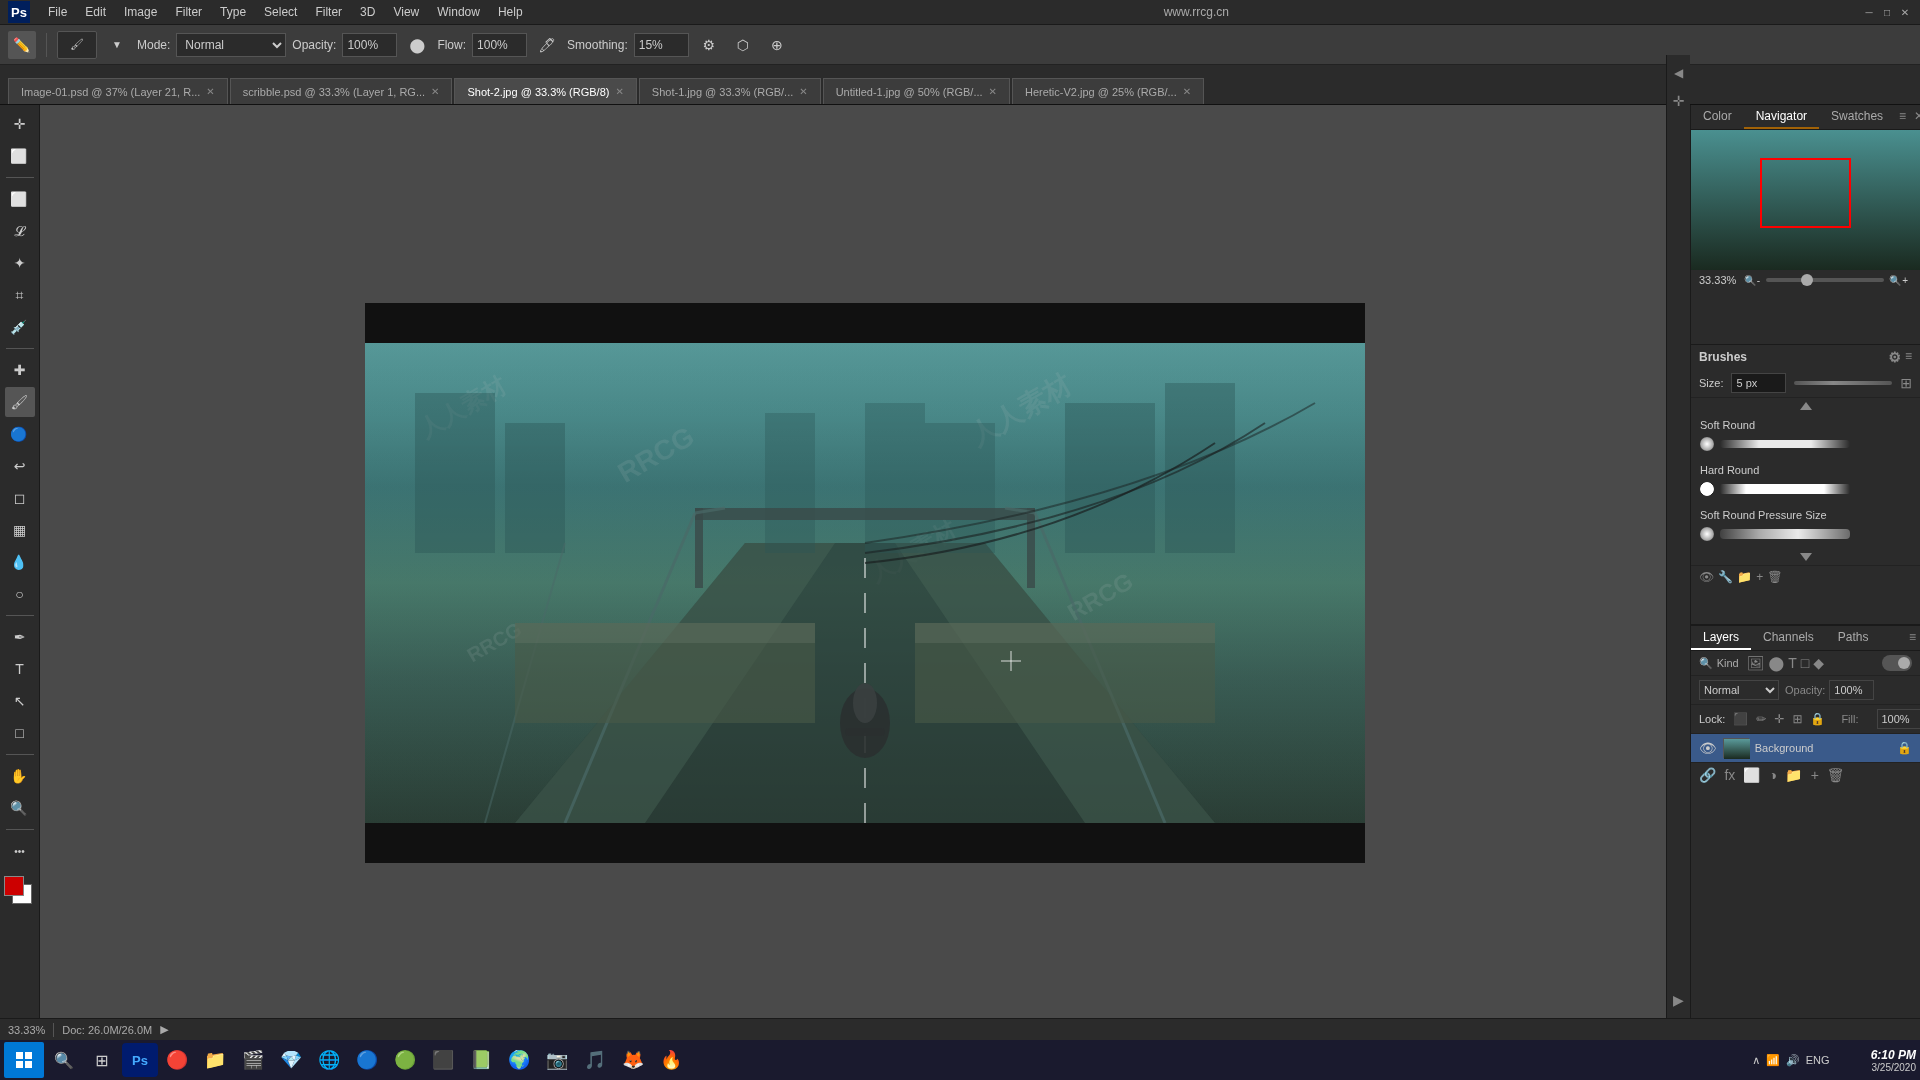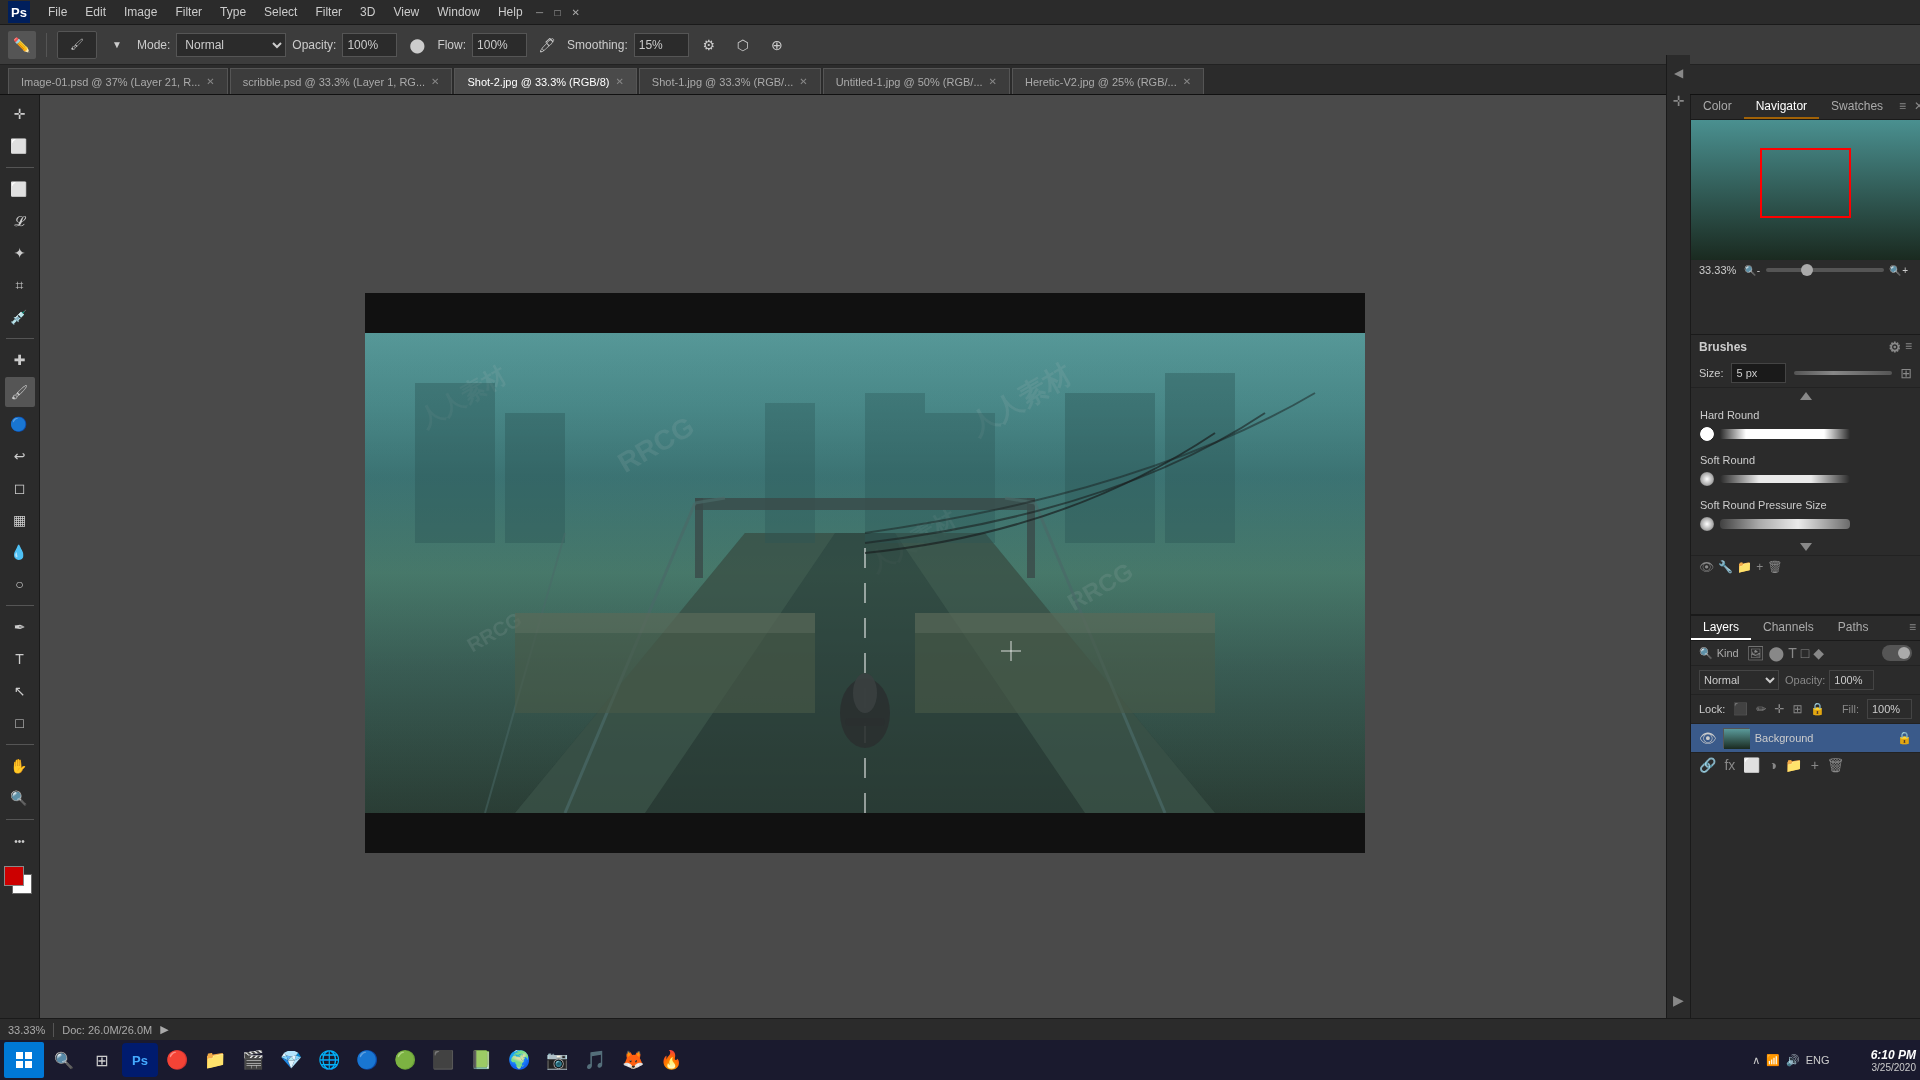--- a/index.html
+++ b/index.html
@@ -17,21 +17,21 @@
     
     #toolbar { width: 100%; height: 40px; background: #3c3c3c; display: flex; align-items: center; padding: 0 8px; gap: 6px; border-bottom: 1px solid #222; }
     .tool-btn { width: 28px; height: 28px; display: flex; align-items: center; justify-content: center; background: transparent; border: none; cursor: pointer; color: #ccc; font-size: 14px; border-radius: 2px; }
     .tool-btn.active { background: #555; }
     .toolbar-label { color: #cccccc; font-size: 12px; }
     .toolbar-select { background: #2b2b2b; border: 1px solid #555; color: #cccccc; font-size: 12px; padding: 2px 4px; height: 24px; width: 110px; }
     .toolbar-input { background: #2b2b2b; border: 1px solid #555; color: #cccccc; font-size: 12px; padding: 2px 4px; height: 24px; width: 60px; }
     .toolbar-divider { width: 1px; height: 24px; background: #555; margin: 0 4px; }
 
     
-    #tab-bar { width: 100%; height: 30px; background: #2b2b2b; display: flex; align-items: flex-end; padding-left: 8px; border-bottom: 1px solid #111; }
+    #tab-bar { width: 100%; height: 40px; background: #2b2b2b; display: flex; align-items: flex-end; padding-left: 8px; border-bottom: 1px solid #111; }
     .tab { height: 26px; padding: 0 12px; background: #3c3c3c; border: 1px solid #555; border-bottom: none; cursor: pointer; display: flex; align-items: center; gap: 6px; font-size: 11px; color: #aaa; margin-right: 2px; }
     .tab.active { background: #4a4a4a; color: #fff; }
     .tab-close { font-size: 10px; color: #888; cursor: pointer; }
 
     
     #main { display: flex; width: 100%; height: calc(1080px - 95px - 30px); }
 
     
     #left-panel { width: 40px; background: #2b2b2b; display: flex; flex-direction: column; align-items: center; padding: 4px 0; gap: 2px; border-right: 1px solid #1a1a1a; }
     .left-tool { width: 30px; height: 30px; display: flex; align-items: center; justify-content: center; cursor: pointer; color: #ccc; font-size: 14px; border-radius: 2px; }
@@ -84,21 +84,21 @@
     .layers-tabs { display: flex; background: #2b2b2b; border-bottom: 1px solid #1a1a1a; border-top: 1px solid #1a1a1a; }
     .layers-tab { padding: 4px 12px; font-size: 12px; cursor: pointer; color: #aaa; }
     .layers-tab.active { color: #fff; border-bottom: 2px solid #fff; }
     .layers-search { display: flex; align-items: center; padding: 4px 8px; gap: 4px; border-bottom: 1px solid #222; }
     .layers-search-icon { font-size: 11px; color: #888; }
     .layers-filter-row { display: flex; align-items: center; padding: 4px 8px; gap: 6px; border-bottom: 1px solid #222; }
     .layers-mode-select { background: #2b2b2b; border: 1px solid #444; color: #ccc; height: 20px; font-size: 11px; width: 80px; }
     .layers-opacity { display: flex; align-items: center; gap: 4px; font-size: 11px; color: #888; }
     .layers-lock-row { display: flex; align-items: center; padding: 4px 8px; gap: 8px; border-bottom: 1px solid #222; font-size: 11px; }
     .lock-icon { font-size: 12px; color: #888; cursor: pointer; }
-    .fill-row { display: flex; align-items: center; gap: 8px; font-size: 11px; color: #888; }
+    .fill-row { display: flex; align-items: center; gap: 18px; font-size: 11px; color: #888; }
     .layer-row { display: flex; align-items: center; padding: 4px 8px; gap: 6px; cursor: pointer; }
     .layer-row.active { background: #3a5a8a; }
     .layer-vis { font-size: 14px; color: #888; cursor: pointer; }
     .layer-vis.visible { color: #ccc; }
     .layer-thumb { width: 26px; height: 20px; background: linear-gradient(180deg, #5a9a9a 0%, #2a3a30 100%); border: 1px solid #555; }
     .layer-name { font-size: 11px; color: #ccc; flex: 1; }
     .layer-lock { font-size: 12px; color: #888; }
     .layers-bottom { display: flex; align-items: center; padding: 4px 8px; gap: 8px; border-top: 1px solid #222; }
     .layers-bottom-btn { font-size: 14px; color: #888; cursor: pointer; }
 
@@ -136,20 +136,21 @@
   <span class="menu-item">Edit</span>
   <span class="menu-item">Image</span>
   <span class="menu-item">Filter</span>
   <span class="menu-item">Type</span>
   <span class="menu-item">Select</span>
   <span class="menu-item">Filter</span>
   <span class="menu-item">3D</span>
   <span class="menu-item">View</span>
   <span class="menu-item">Window</span>
   <span class="menu-item">Help</span>
+  <div class="menu-title">www.rrcg.cn</div>
   <div class="window-controls">
     <div class="win-btn">─</div>
     <div class="win-btn">□</div>
     <div class="win-btn">✕</div>
   </div>
 </div>
 
 <div id="toolbar">
   <button class="tool-btn active" title="Brush">✏️</button>
   <div class="toolbar-divider"></div>
@@ -365,32 +366,32 @@
         <div class="brushes-slider" style="flex:1;position:relative;height:4px;background:linear-gradient(90deg,#555 0%,#888 40%,#555 100%);border-radius:2px;">
         </div>
         <span style="cursor:pointer;font-size:14px;color:#888;">⊞</span>
       </div>
 
       <div style="display:flex;justify-content:flex-start;padding:2px 8px;">
         <div class="brushes-triangle"></div>
       </div>
 
       <div class="brush-item">
+        <div class="brush-name">Soft Round</div>
+        <div class="brush-preview">
+          <div class="brush-dot"></div>
+          <div class="brush-stroke"></div>
+        </div>
+      </div>
+
+      <div class="brush-item">
         <div class="brush-name">Hard Round</div>
         <div class="brush-preview">
           <div class="brush-dot-hard"></div>
           <div class="brush-stroke-hard"></div>
-        </div>
-      </div>
-
-      <div class="brush-item">
-        <div class="brush-name">Soft Round</div>
-        <div class="brush-preview">
-          <div class="brush-dot"></div>
-          <div class="brush-stroke"></div>
         </div>
       </div>
 
       <div class="brush-item">
         <div class="brush-name">Soft Round Pressure Size</div>
         <div class="brush-preview">
           <div class="brush-dot"></div>
           <div class="brush-stroke-pressure"></div>
         </div>
       </div>

